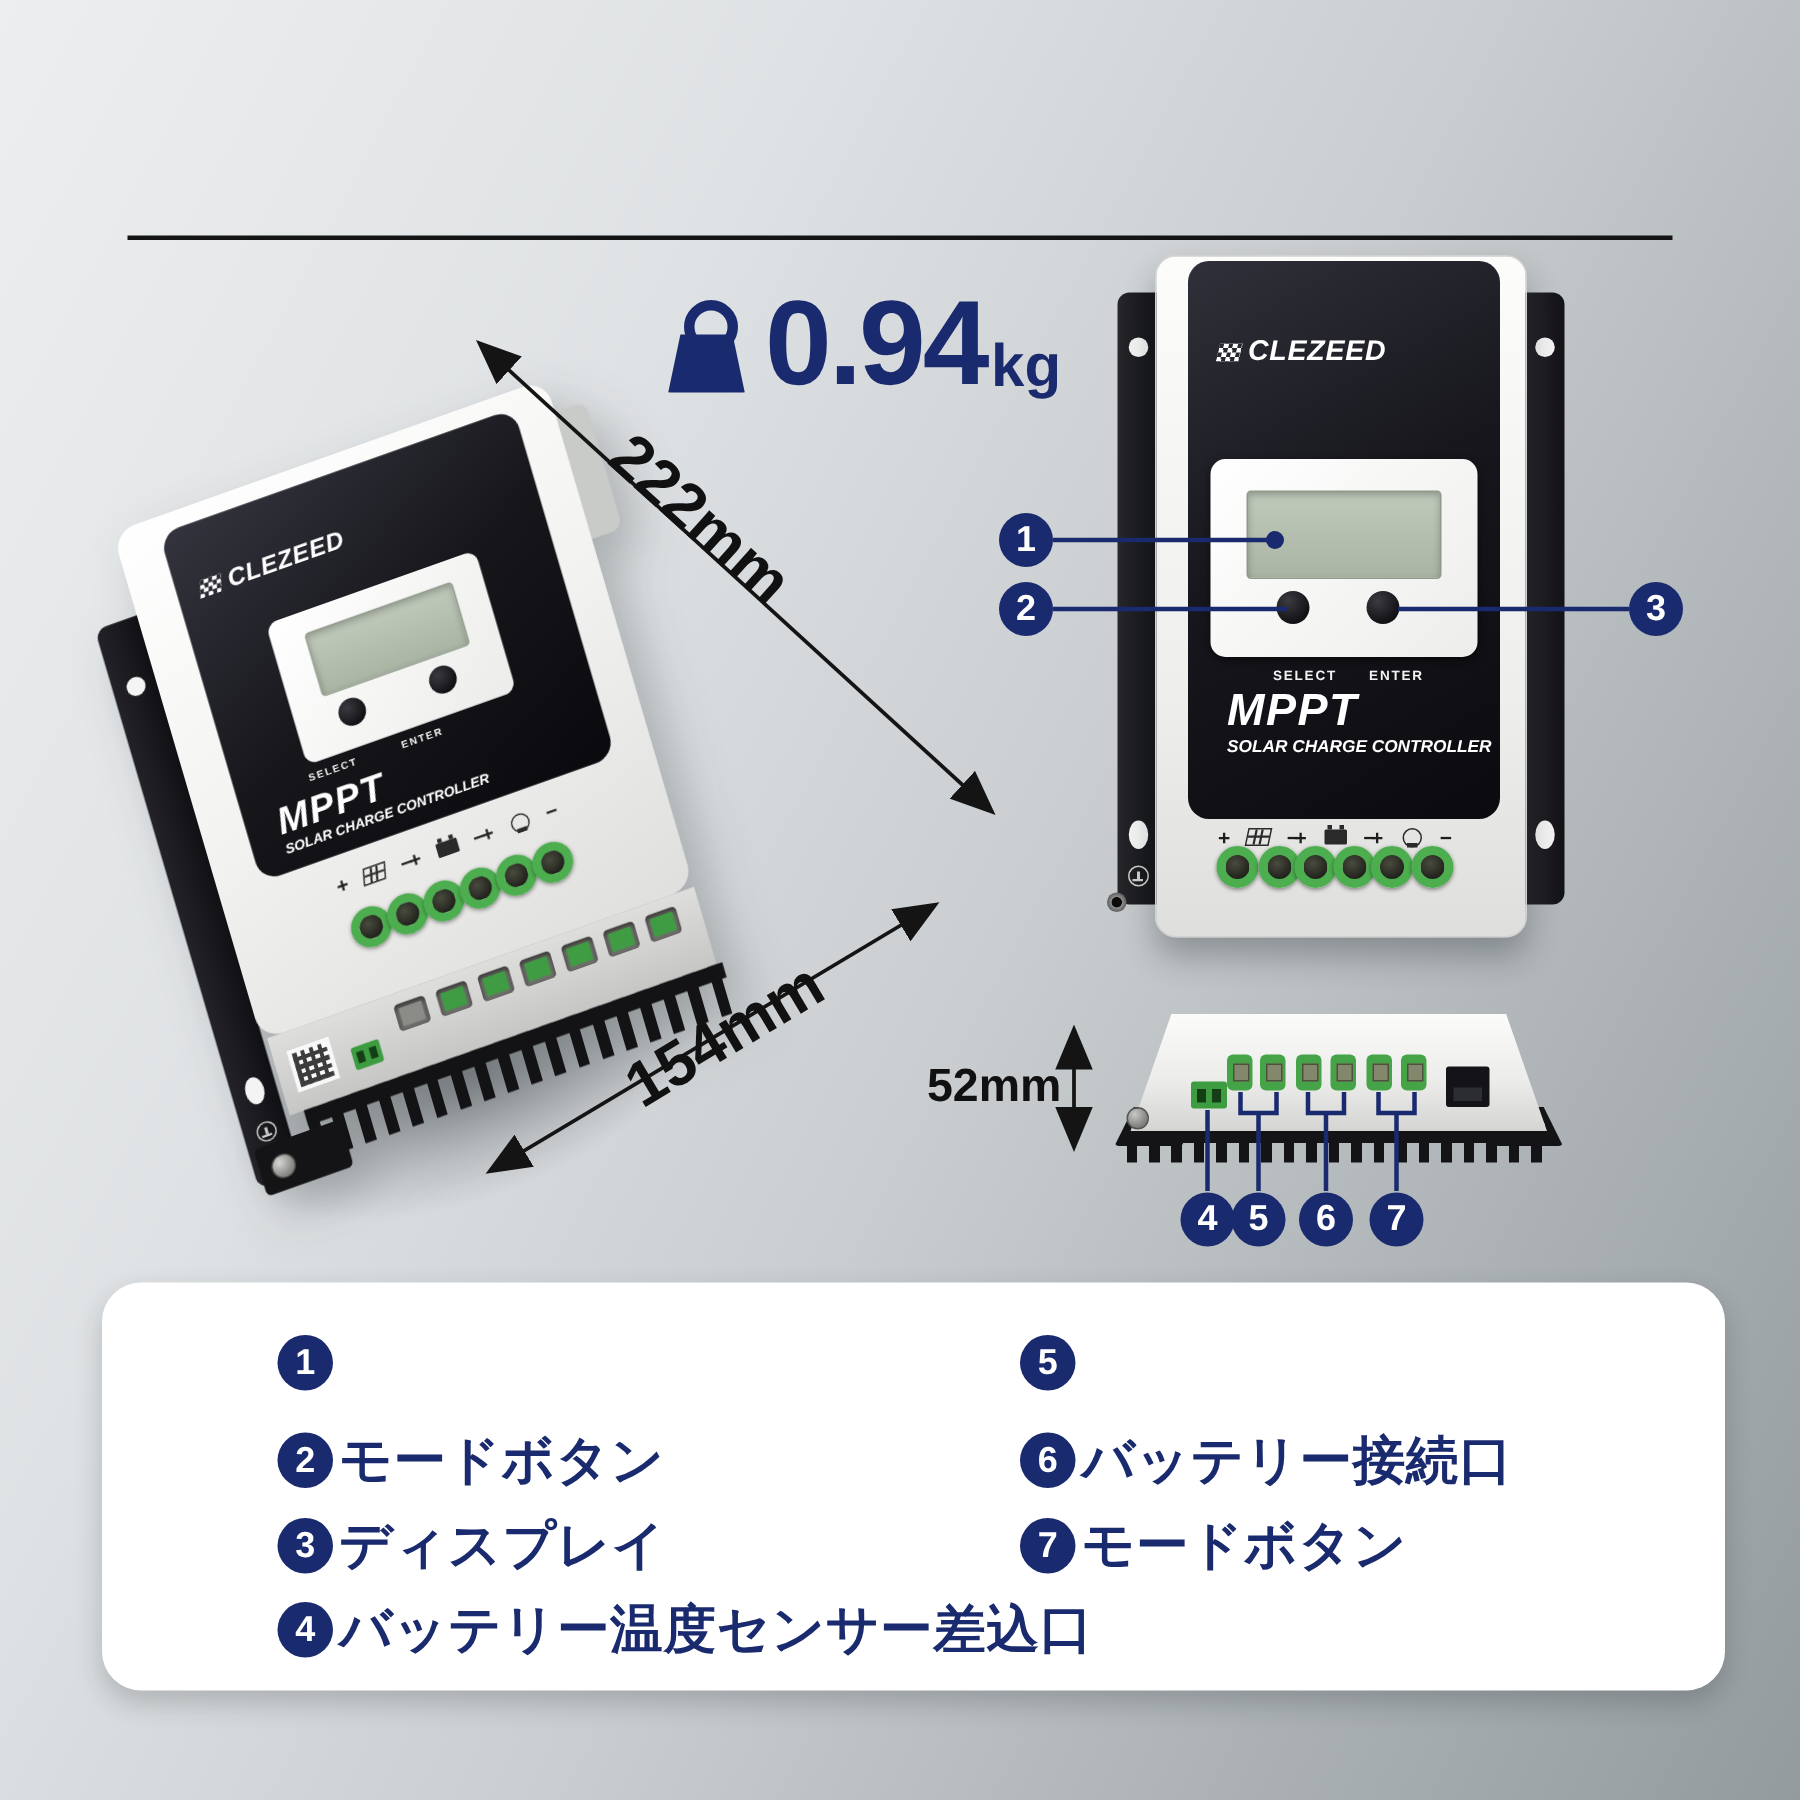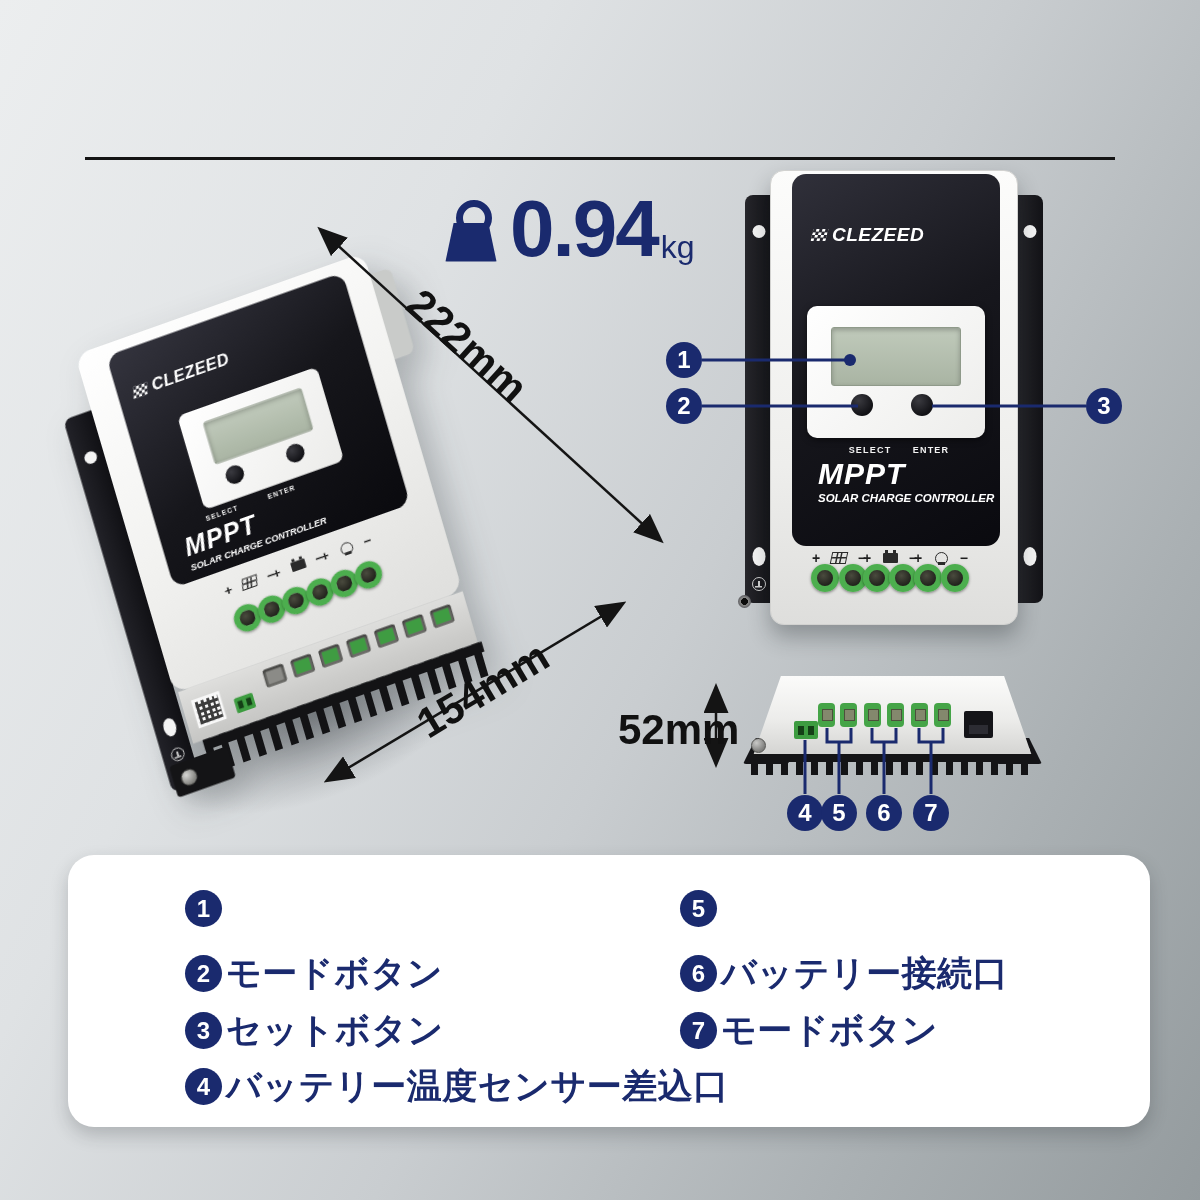--- a/index.html
+++ b/index.html
@@ -12,26 +12,26 @@
     letter-spacing:34px;text-indent:34px;}
   .title-rule{left:85px;top:157px;width:1030px;height:3px;background:#141414;}
   
   .weight{left:442px;top:196px;display:flex;align-items:flex-end;color:#1a2a6e;}
   .weight-icon{position:relative;width:58px;height:62px;margin-right:10px;}
   .weight-icon .handle{position:absolute;left:50%;top:0;width:22px;height:22px;margin-left:-15px;
     border:7px solid #1a2a6e;border-radius:50%;}
   .weight-icon .bodyshape{position:absolute;left:0;bottom:0;width:58px;height:42px;background:#1a2a6e;
     border-radius:5px;clip-path:polygon(6% 100%,20% 8%,80% 8%,94% 100%);}
   .weight-value{font-size:80px;font-weight:800;line-height:0.82;letter-spacing:-2px;}
-  .weight-unit{font-size:32px;font-weight:400;line-height:0.9;margin-left:3px;}
+  .weight-unit{font-size:40px;font-weight:700;line-height:0.9;margin-left:3px;}
   
   .dim-label{font-weight:800;color:#111;white-space:nowrap;}
   .dim-222{left:382px;top:322px;width:170px;text-align:center;font-size:42px;transform:rotate(42deg);}
   .dim-154{left:398px;top:666px;width:170px;text-align:center;font-size:42px;transform:rotate(-31deg);}
-  .dim-52{left:618px;top:706px;font-size:42px;}
+  .dim-52{left:618px;top:706px;font-size:31px;}
   
   .brand-row{position:absolute;display:flex;align-items:center;gap:5px;color:#fff;}
   .brand-flag{width:15px;height:12px;transform:skewX(-14deg);
     background:conic-gradient(#fff 25%,transparent 0 50%,#fff 0 75%,transparent 0) 0 0/6px 6px;}
   .brand-text{font-style:italic;font-weight:800;letter-spacing:0.5px;}
   .lcd{background:linear-gradient(180deg,#c0cabb,#a9b4a3);border:1px solid #8f9a8a;border-radius:3px;
     box-shadow:inset 0 2px 5px rgba(0,0,0,.25);}
   .round-btn{position:absolute;border-radius:50%;background:radial-gradient(circle at 35% 30%,#3a3a40,#121216 70%);}
   .btn-label{position:absolute;color:#f2f2f2;font-size:9px;font-weight:700;letter-spacing:1.2px;transform:translateX(-50%);}
   .mppt-text{position:absolute;color:#fff;font-style:italic;font-weight:800;letter-spacing:1px;}
@@ -359,21 +359,21 @@
   <div class="abs legend">
     <div class="legend-row" style="left:117px;top:35px;">
       <div class="legend-num">1</div>
     </div>
     <div class="legend-row" style="left:117px;top:95px;">
       <div class="legend-num">2</div>
       <div class="legend-label">モードボタン</div>
     </div>
     <div class="legend-row" style="left:117px;top:152px;">
       <div class="legend-num">3</div>
-      <div class="legend-label">セットボタン</div>
+      <div class="legend-label">ディスプレイ</div>
     </div>
     <div class="legend-row" style="left:117px;top:208px;">
       <div class="legend-num">4</div>
       <div class="legend-label">バッテリー温度センサー差込口</div>
     </div>
     <div class="legend-row" style="left:612px;top:35px;">
       <div class="legend-num">5</div>
     </div>
     <div class="legend-row" style="left:612px;top:95px;">
       <div class="legend-num">6</div>

